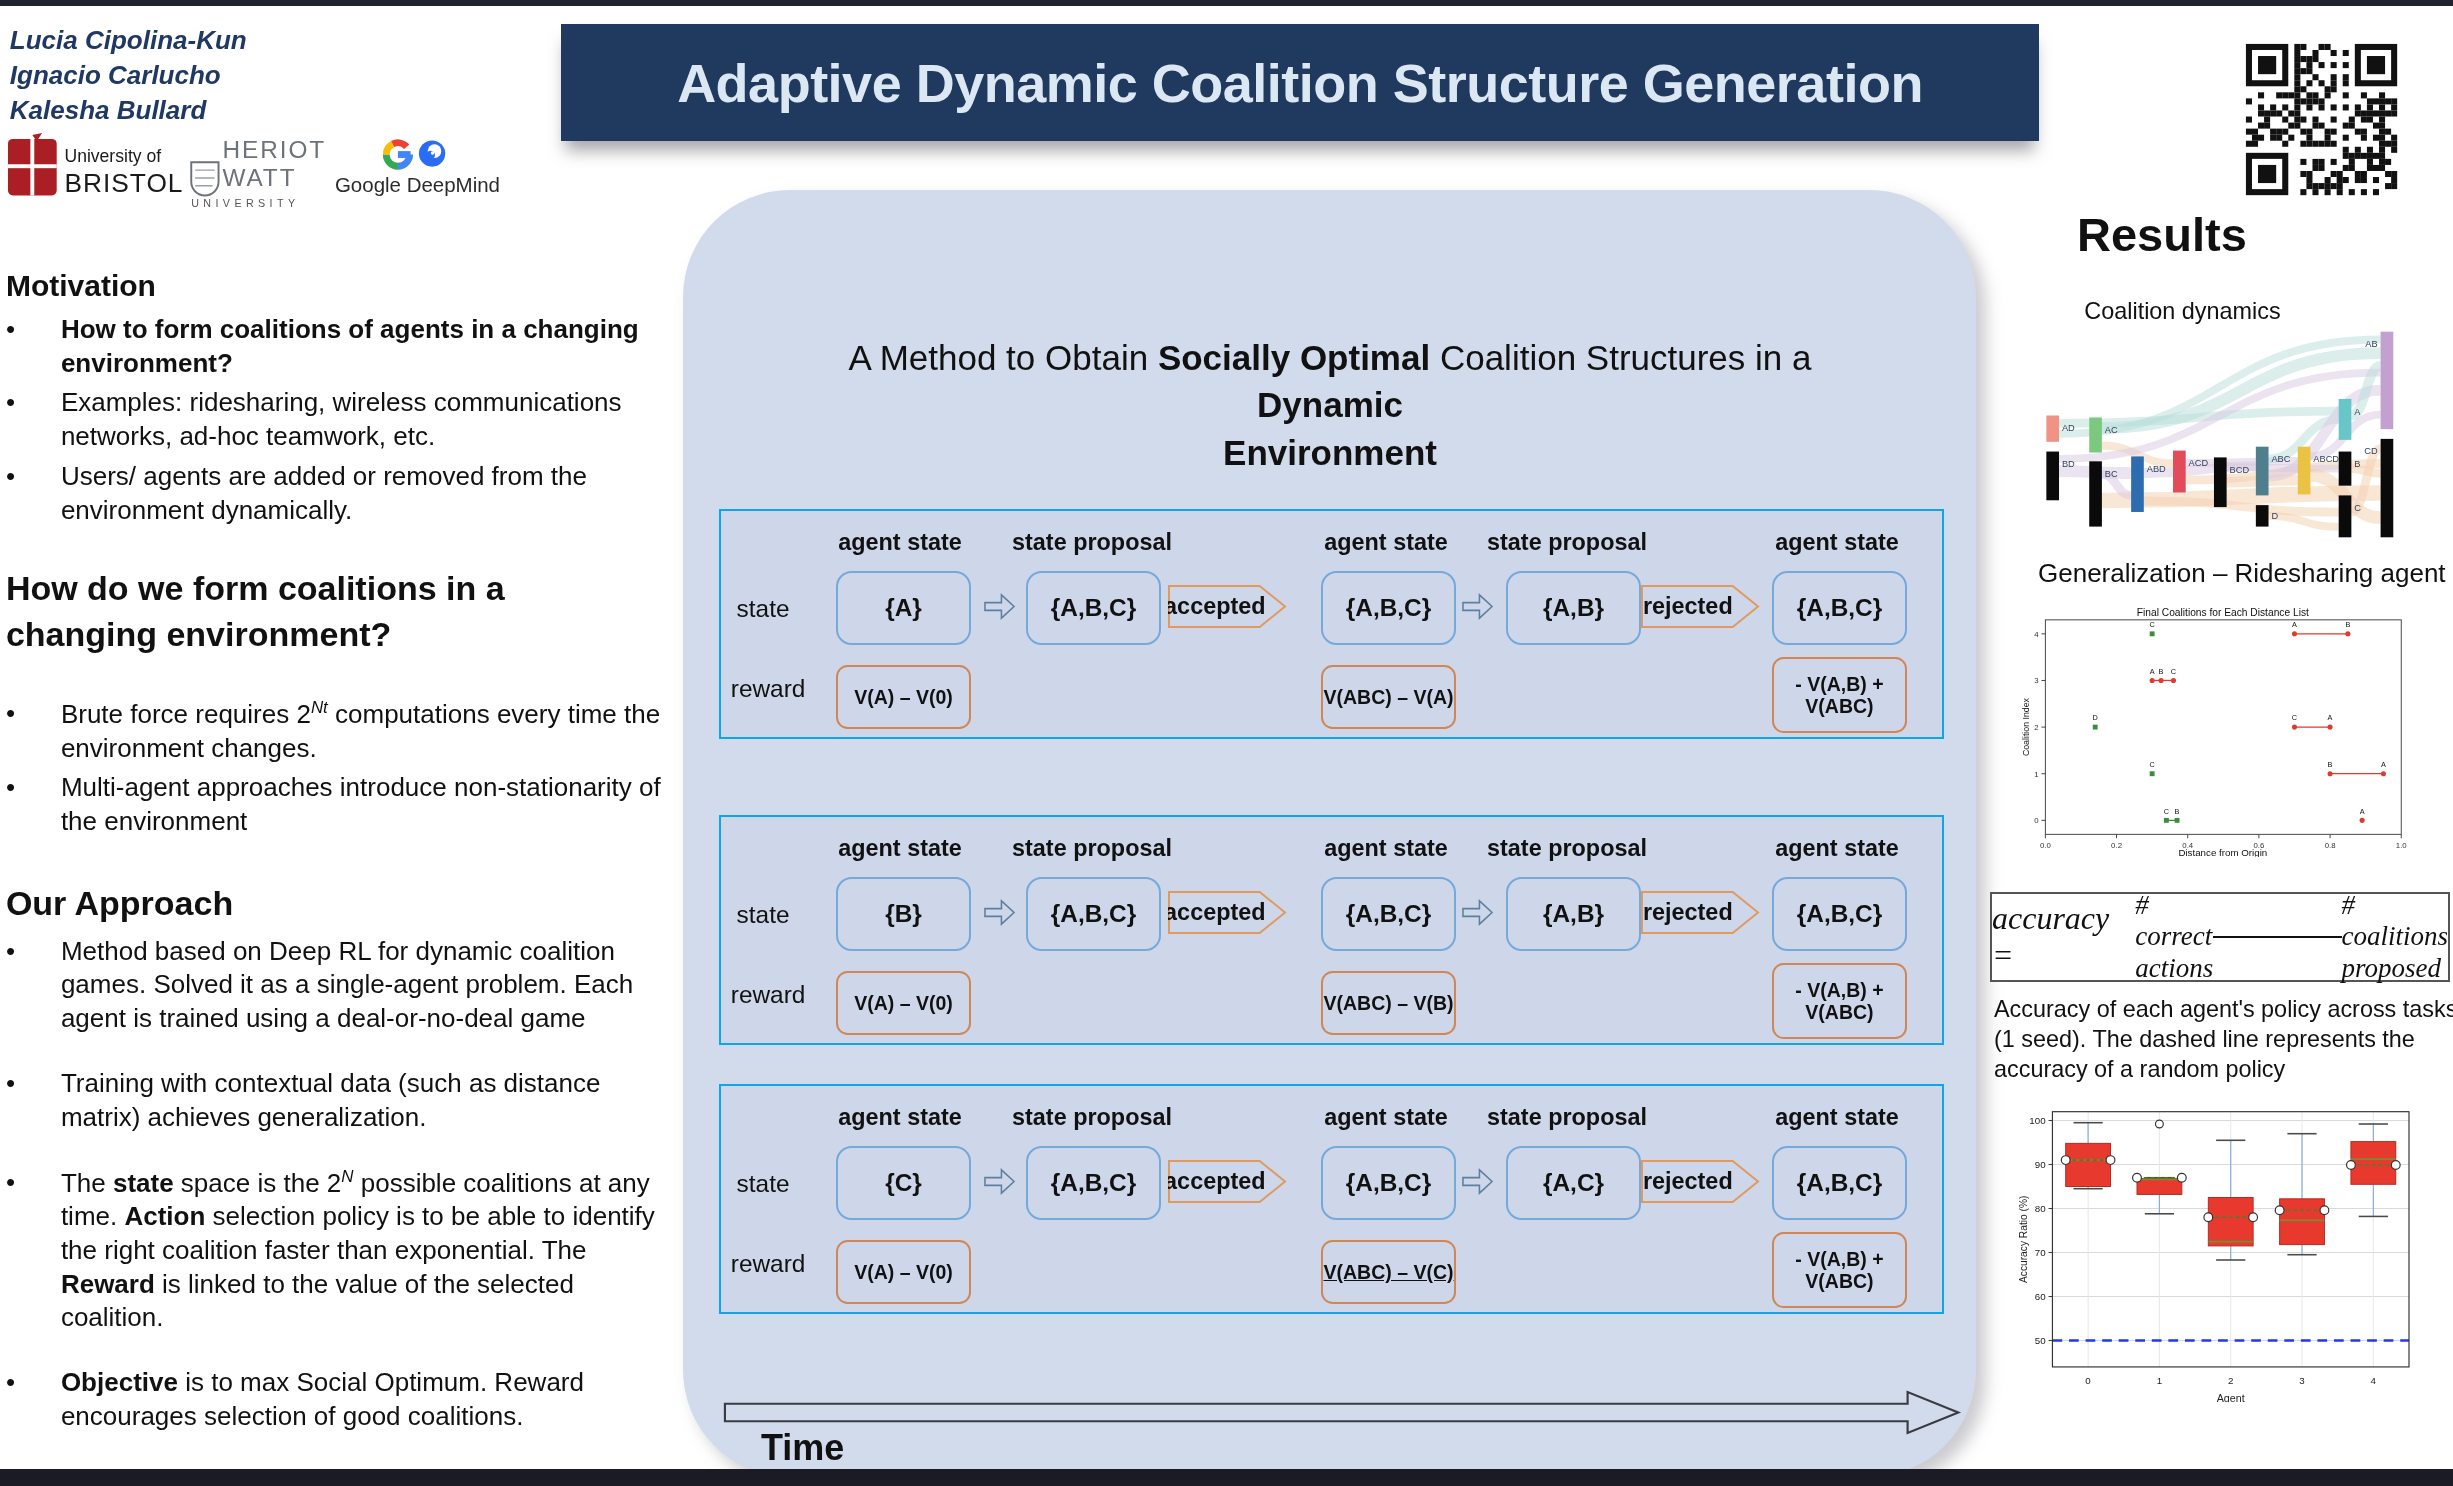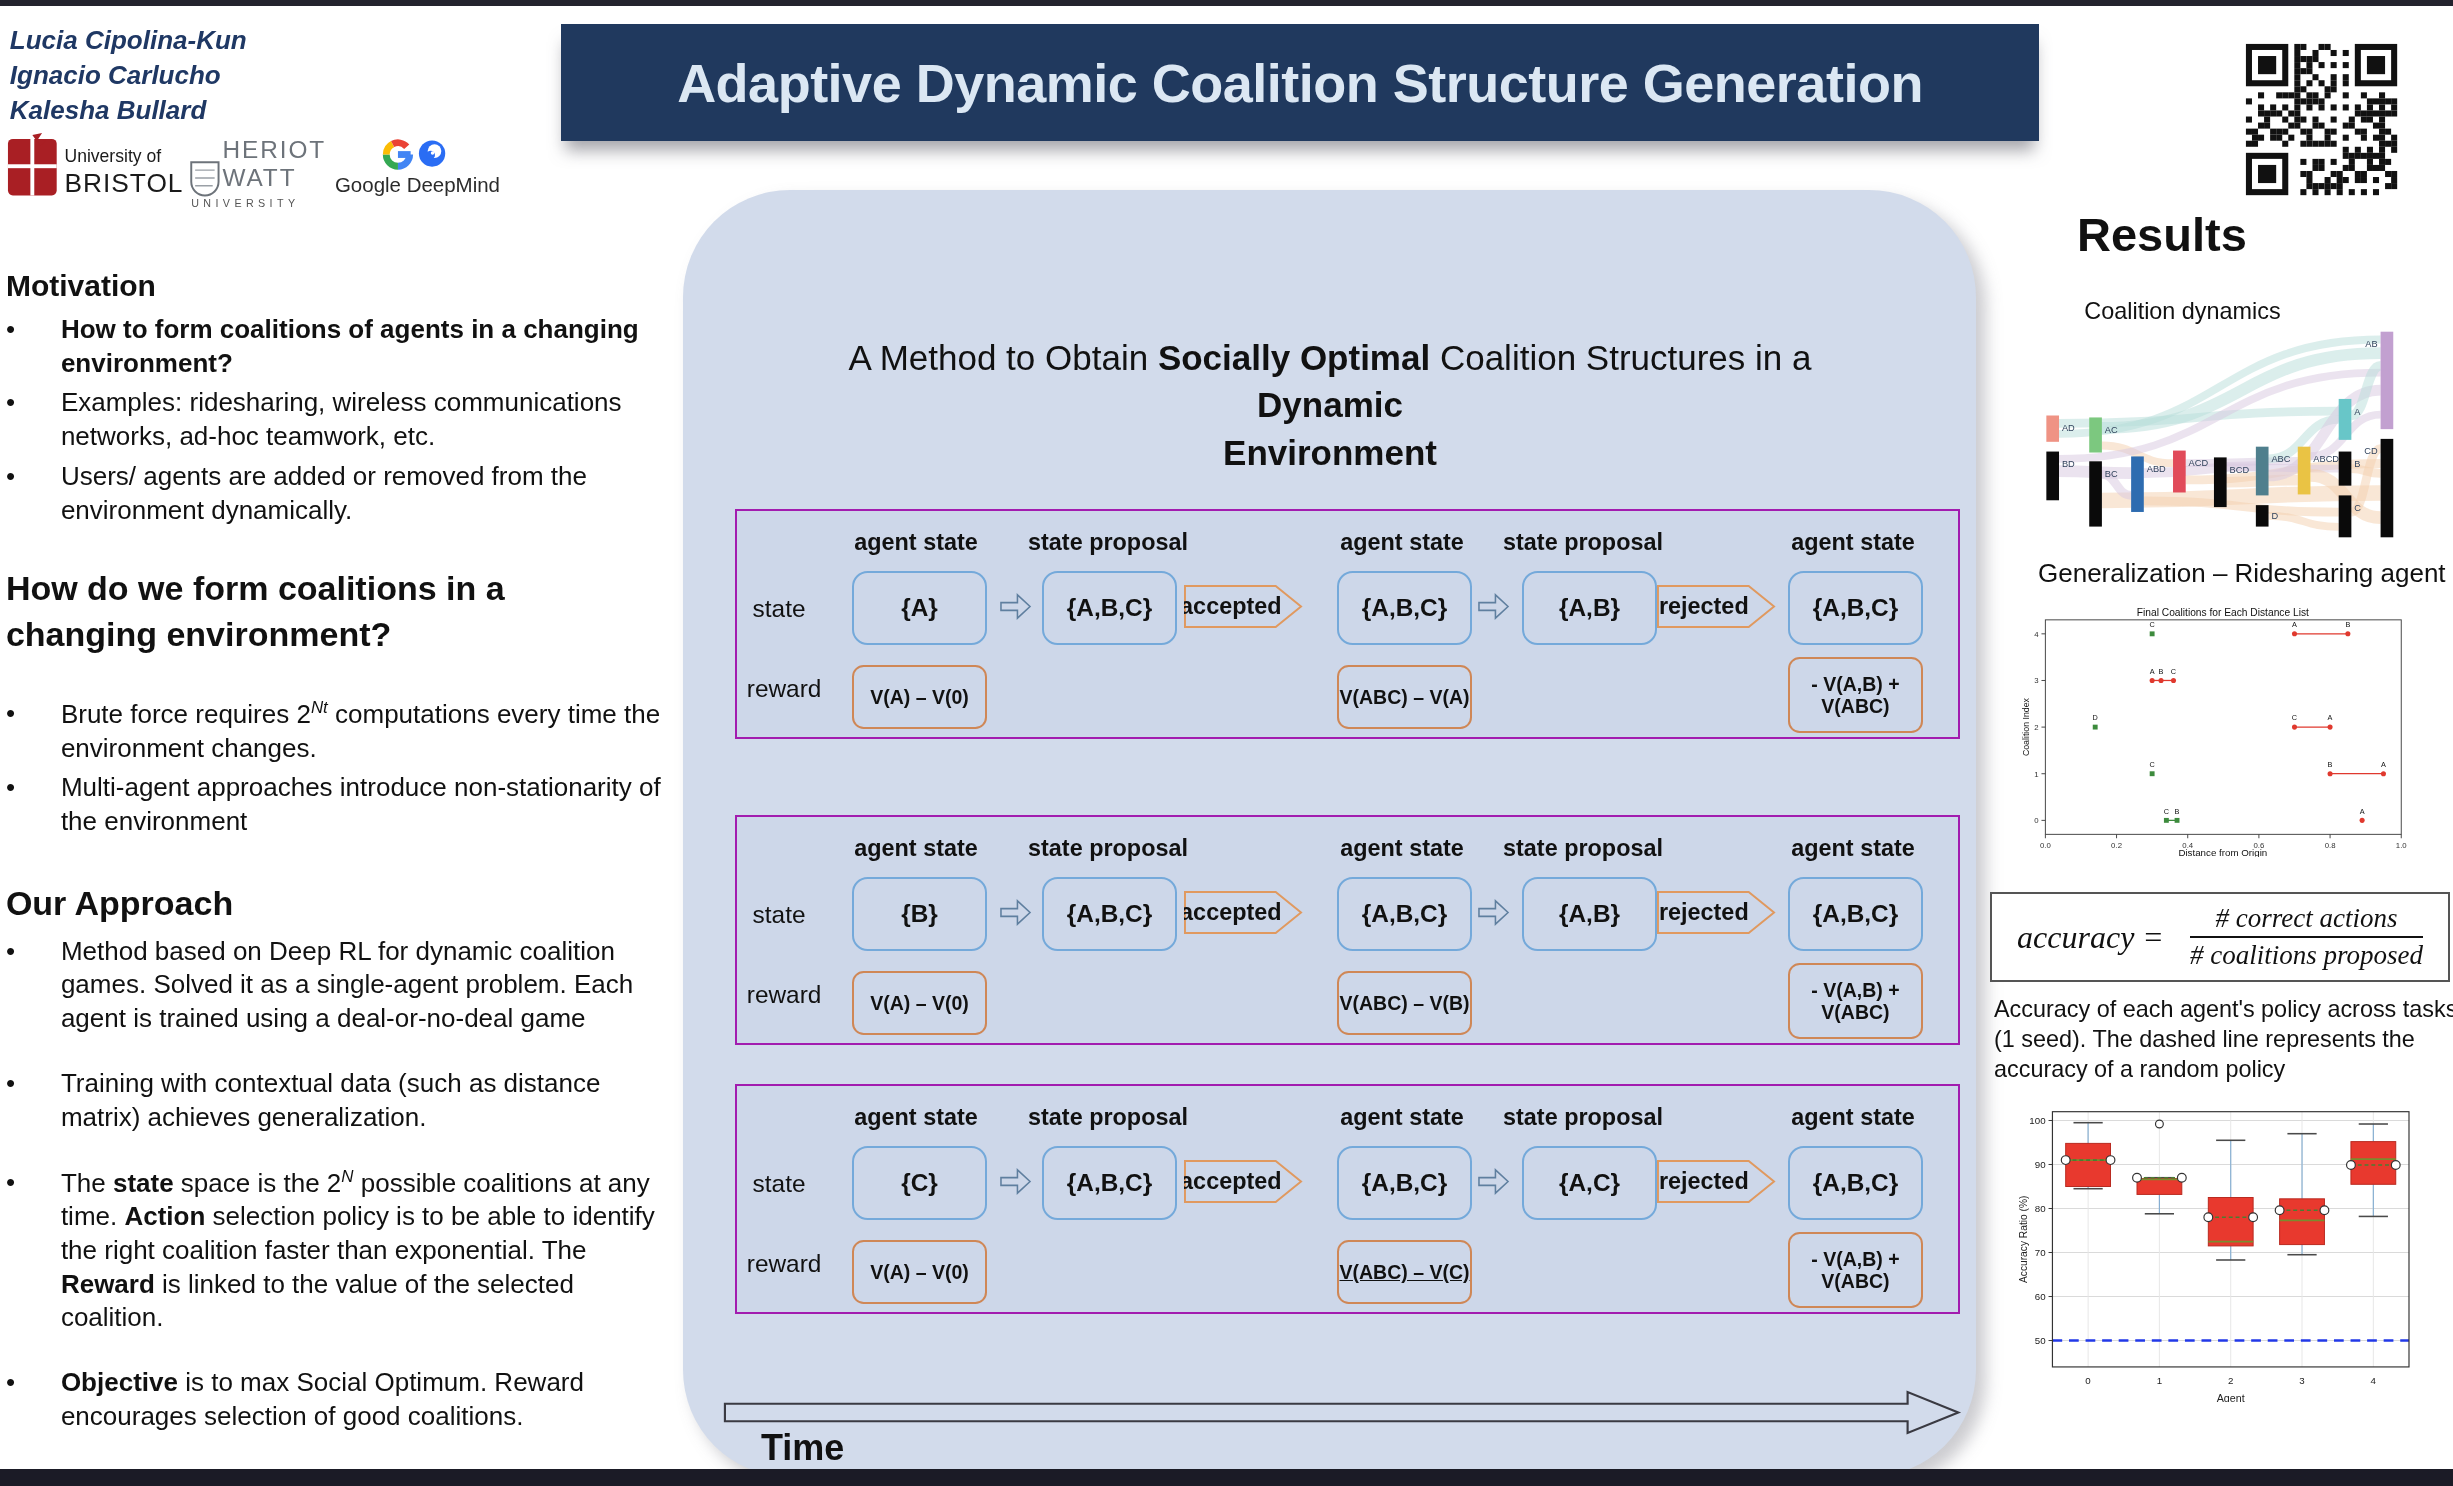--- a/index.html
+++ b/index.html
@@ -27,39 +27,39 @@
   .bullet .dot{width:55px;flex:0 0 55px;}
   .bullet .bt{flex:1;}
   .gap30{margin-bottom:31px;}
   sup{font-size:65%;font-style:italic;}
 
   
   .panel{left:683px;top:190px;width:1293px;height:1287px;background:#d2dbeb;border-radius:107px;
          box-shadow:9.8px 9.8px 15.6px rgba(110,110,120,.35);}
   .game-title{left:0;top:35px;width:1293px;text-align:center;font-size:40px;font-weight:700;font-style:italic;}
   .subtitle{left:91px;top:144px;width:1112px;text-align:center;font-size:35px;line-height:1.35;}
-  .drow{position:absolute;left:52px;width:1221px;height:226px;border:2px solid #a21caf;background:rgba(170,188,220,.10);}
+  .drow{position:absolute;left:36px;width:1221px;height:226px;border:2px solid #0ea5e9;background:rgba(170,188,220,.10);}
   .colhead{position:absolute;top:17.6px;transform:translateX(-50%);font-size:23.4px;font-weight:600;white-space:nowrap;}
   .rowlab{position:absolute;font-size:24.4px;}
   .sbox{position:absolute;width:131px;height:70px;border:2px solid #74a9da;border-radius:15.6px;
         display:flex;align-items:center;justify-content:center;font-size:24.4px;font-weight:700;}
   .rbox{position:absolute;width:131px;border:2px solid #cf8756;border-radius:11.7px;
         display:flex;align-items:center;justify-content:center;font-size:19.5px;font-weight:600;
         text-align:center;white-space:pre-line;line-height:1.15;}
   .time-label{font-size:36px;font-weight:600;}
 
   
   .res-h{left:2077px;top:207px;font-size:47px;font-weight:700;}
   .sankey-t{left:2012px;top:298px;width:341px;text-align:center;font-size:23.4px;}
   .gen-t{left:2038px;top:558px;font-size:26px;}
   .formula{left:1990px;top:892px;width:456px;height:86px;border:2px solid #555;background:#fff;
            display:flex;align-items:center;justify-content:center;gap:26px;
            font-family:"Liberation Serif",serif;font-style:italic;}
   .formula .lhs{font-size:32px;}
-  .frac{display:flex;flex-direction:column;align-items:center;font-size:27px;line-height:1.15;}
+  .frac{display:flex;flex-direction:row;align-items:center;font-size:27px;line-height:1.15;}
   .frac .bar{width:100%;height:2px;background:#111;margin:2px 0;}
   .caption{left:1994px;top:995px;width:474px;font-size:23.4px;line-height:1.28;}
   svg{display:block;}
   text{font-family:"Liberation Sans",sans-serif;}
 </style>
 </head>
 <body>
 
 <div class="abs topbar"></div>
 

